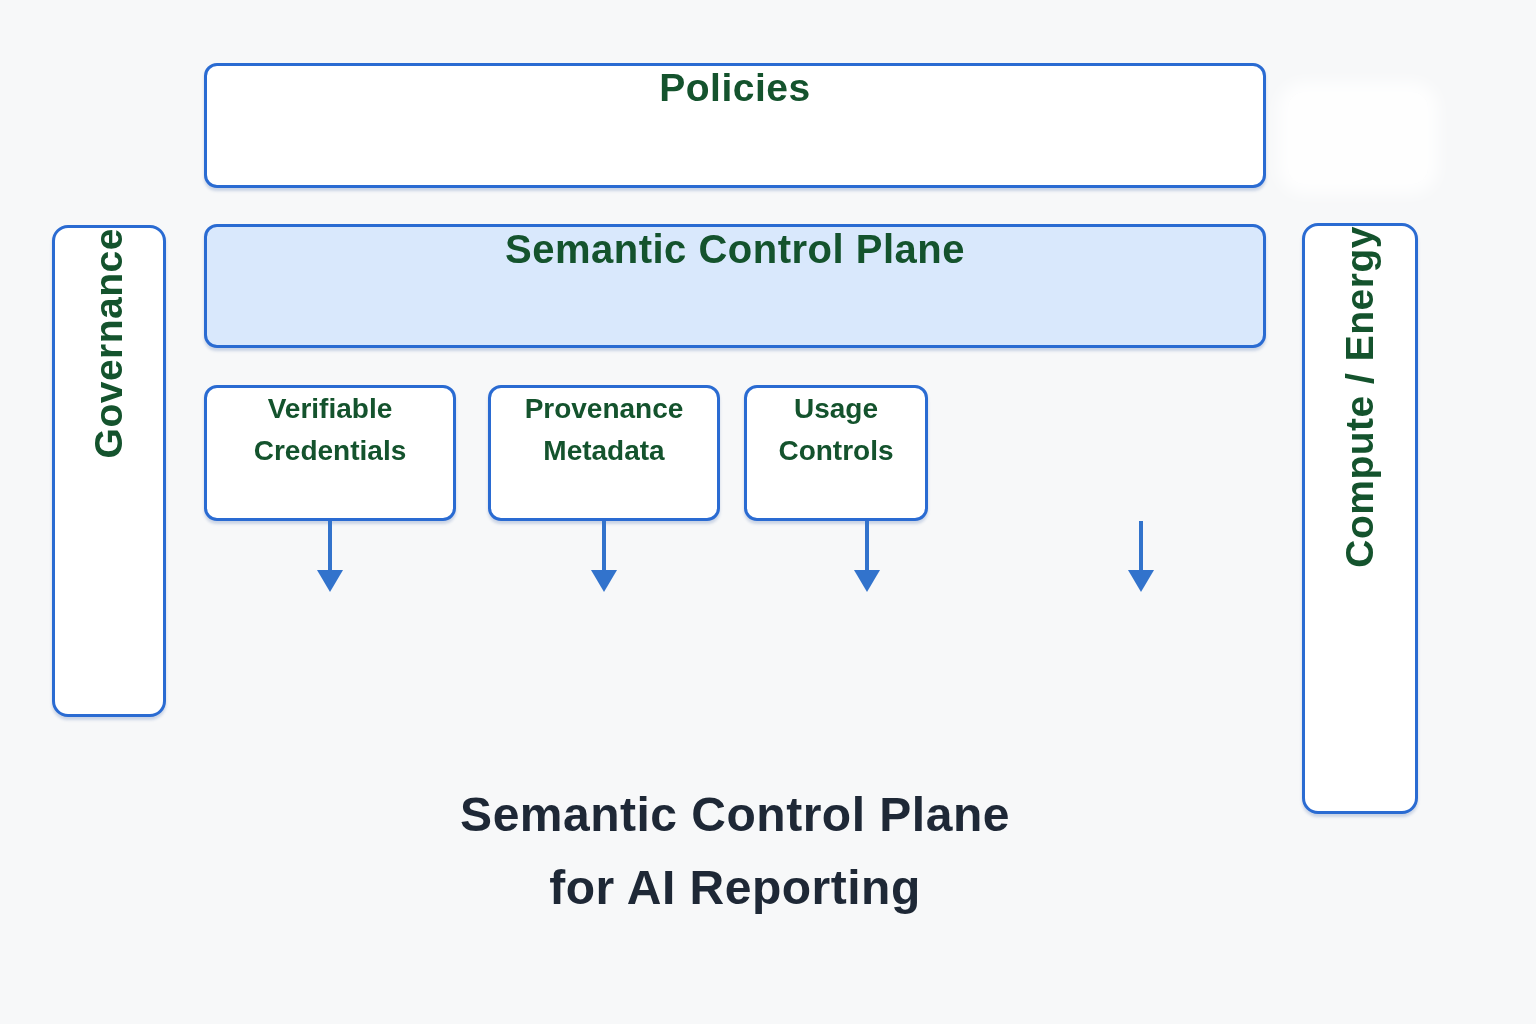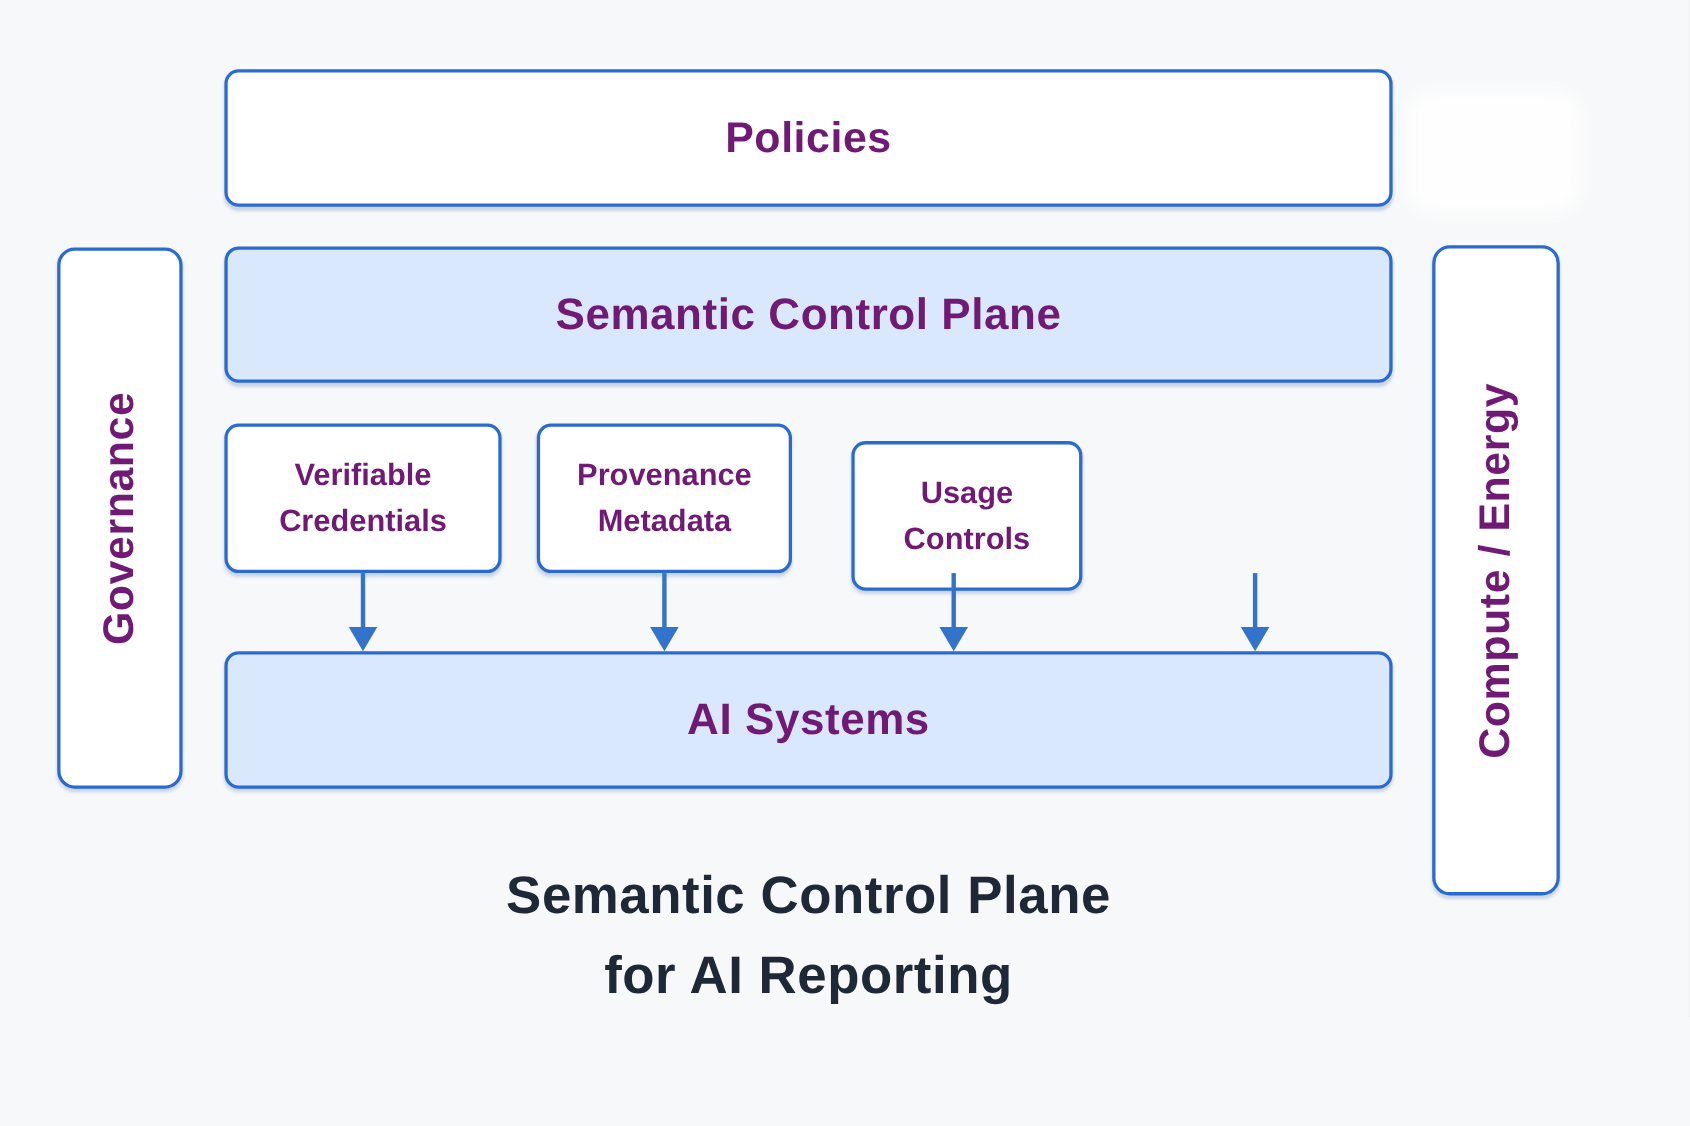--- a/index.html
+++ b/index.html
@@ -14,42 +14,42 @@
     height: 1024px;
     background: #f7f8f9;
     overflow: hidden;
   }
   .box {
     position: absolute;
     border: 3px solid #2a6bd2;
     border-radius: 13px;
     box-sizing: border-box;
     display: flex;
-    align-items: center;
+    align-items: flex-start;
     justify-content: center;
     text-align: center;
-    color: #701a75;
+    color: #14532d;
     box-shadow: 0 3px 3px rgba(40, 80, 160, 0.22);
   }
   .box.white  { background: #ffffff; }
   .box.blue   { background: #d9e8fc; }
 
   .label-xl { font-size: 40px; font-weight: bold; letter-spacing: 0.5px; }
   .label-lg { font-size: 39px; font-weight: bold; letter-spacing: 0.5px; }
   .label-md { font-size: 28px; font-weight: bold; line-height: 1.5; }
 
   
   #policies-box   { left: 204px; top:  63px; width: 1062px; height: 125px; }
   #scp-box        { left: 204px; top: 224px; width: 1062px; height: 124px; }
   #ai-systems-box { left: 204px; top: 592px; width: 1062px; height: 125px; }
 
   .component-box  { top: 385px; height: 136px; padding: 0 12px; }
   #component-0 { left:  204px; width: 252px; }
   #component-1 { left:  488px; width: 232px; }
-  #component-2 { left:  774px; width: 210px; margin-top: 16px; }
+  #component-2 { left:  744px; width: 184px; }
   #component-3 { left: 1015px; width: 252px; }
 
   
   #governance-box     { left:   52px; top: 225px; width: 114px; height: 492px; border-radius: 16px; }
   #compute-energy-box { left: 1302px; top: 223px; width: 116px; height: 591px; border-radius: 16px; }
   .vertical-text {
     writing-mode: vertical-rl;
     transform: rotate(180deg);
     white-space: nowrap;
   }
@@ -142,23 +142,20 @@
   </div>
   <div id="arrow-2" class="arrow">
     <div class="arrow-stem"></div>
     <div class="arrow-head"></div>
   </div>
   <div id="arrow-3" class="arrow">
     <div class="arrow-stem"></div>
     <div class="arrow-head"></div>
   </div>
 
-  <div id="ai-systems-box" class="box blue">
-    <span class="label-xl">AI Systems</span>
-  </div>
 
   <div id="governance-box" class="box white">
     <span class="label-lg vertical-text">Governance</span>
   </div>
 
   <div id="compute-energy-box" class="box white">
     <span class="label-lg vertical-text">Compute / Energy</span>
   </div>
 
   <div id="caption">

